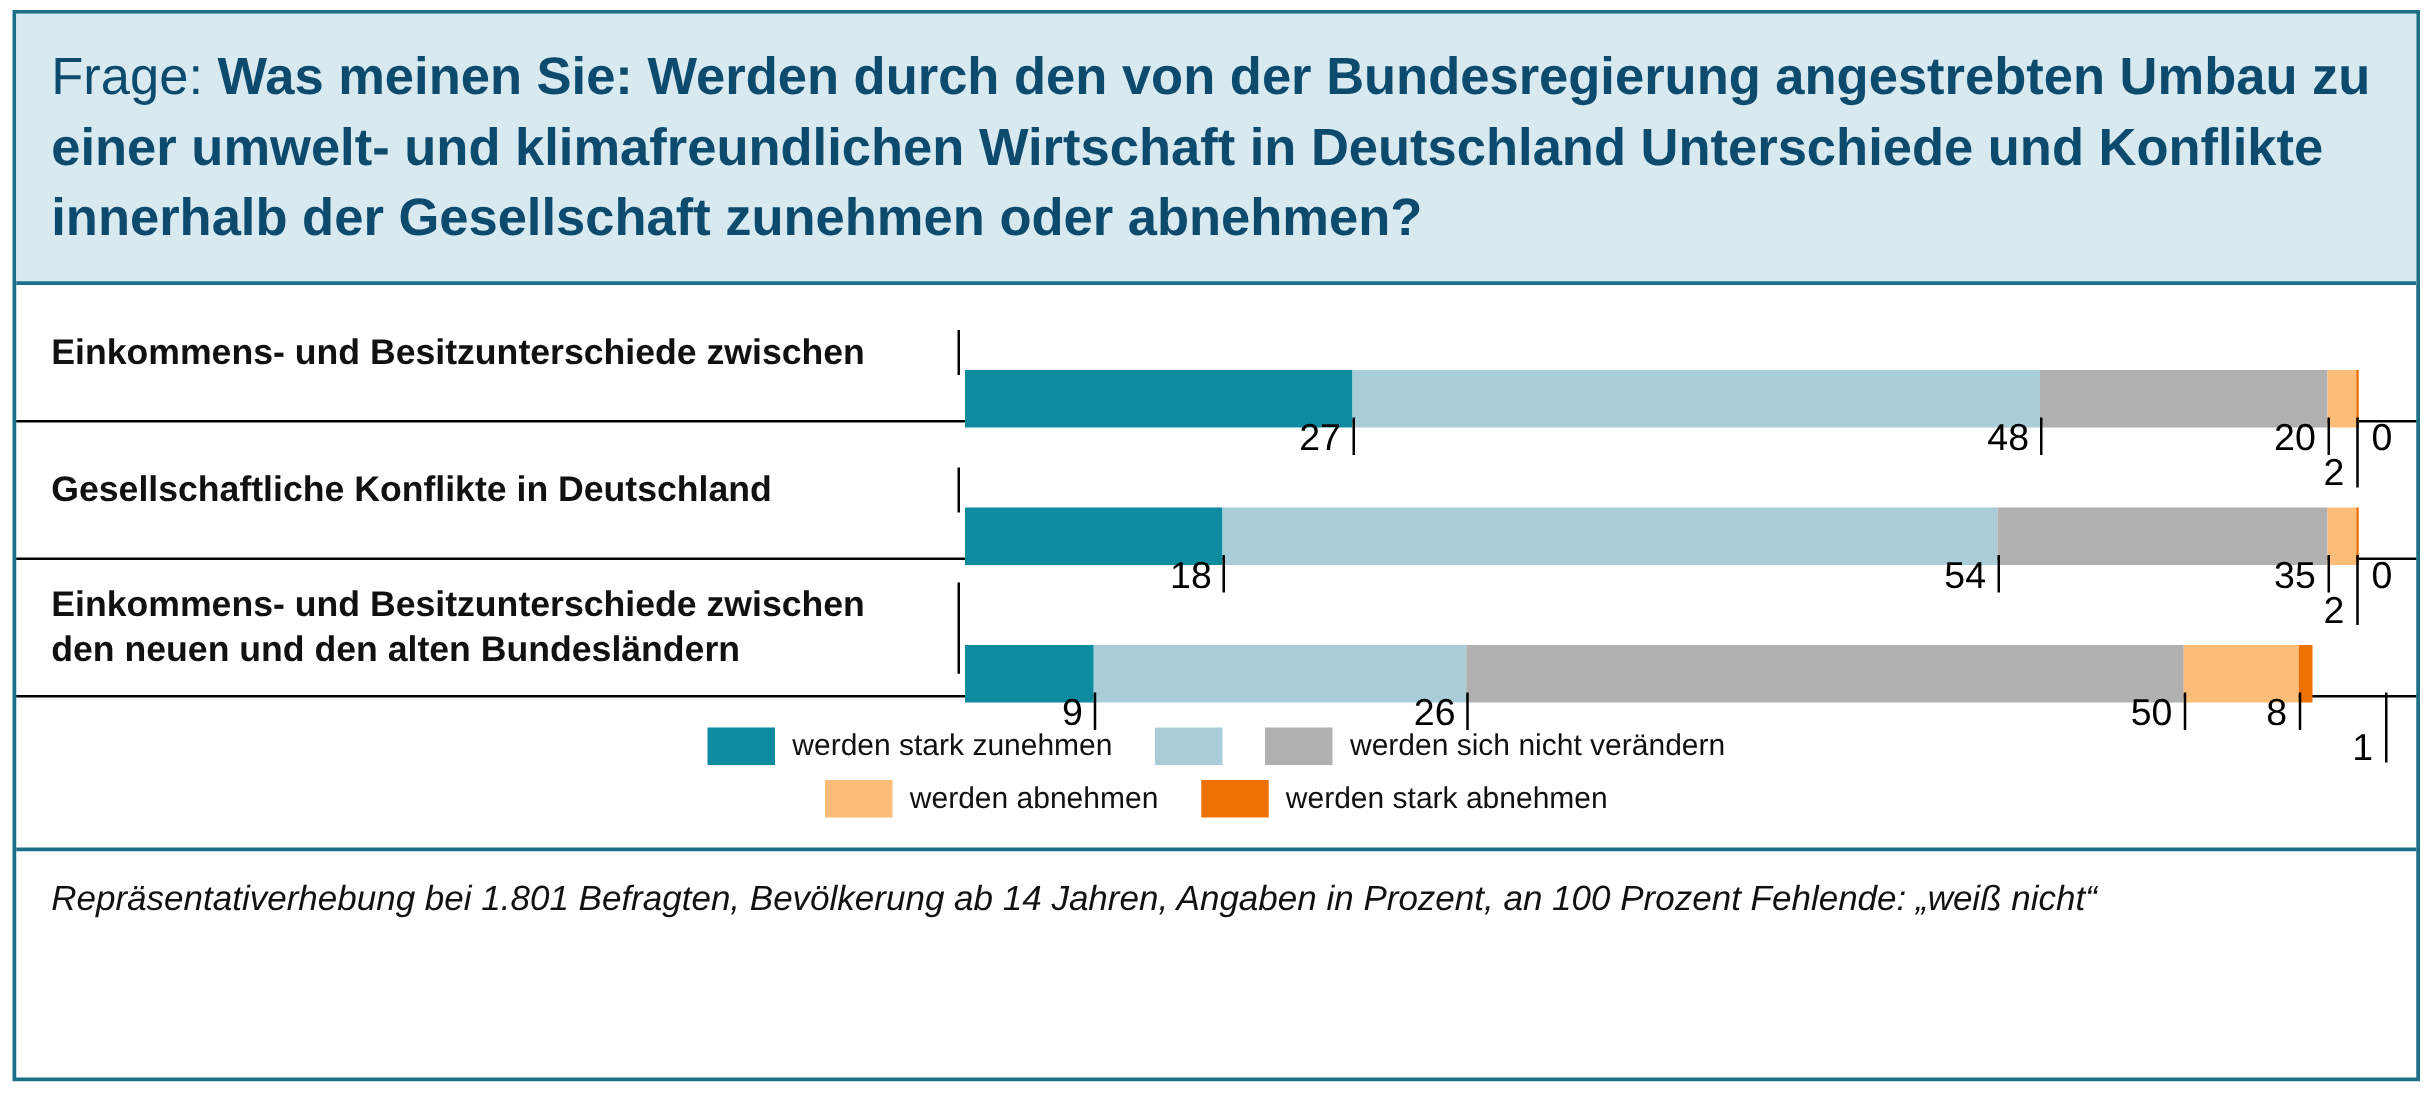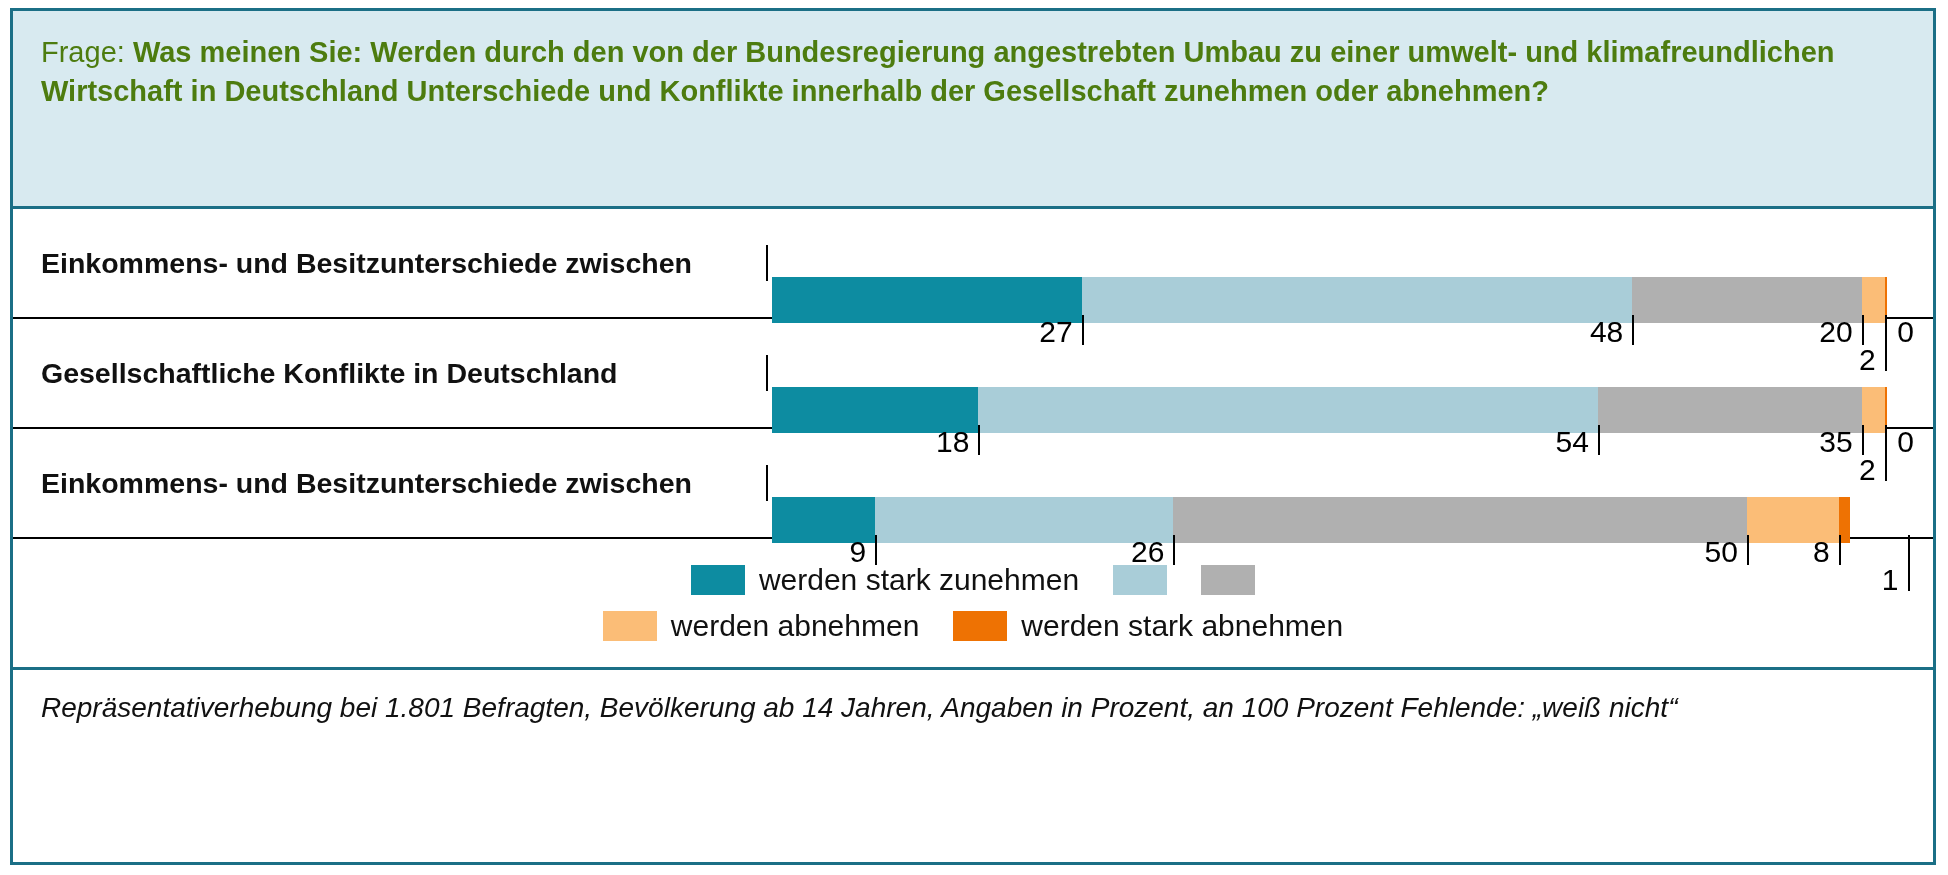--- a/index.html
+++ b/index.html
@@ -25,23 +25,23 @@
   }
   
   .question-band {
     background: #d8eaf0;
     border-bottom: 3px solid #1b6f86;
     padding: 22px 28px 22px 28px;
     box-sizing: border-box;
     min-height: 198px;
   }
   .question-text {
-    font-size: 29px;
+    font-size: 42px;
     line-height: 1.35;
-    color: #4d7c0f;
+    color: #0c4a6e;
     font-weight: 700;
   }
   .question-label {
     font-weight: 400;
   }
   
   .rows {
     position: relative;
   }
   .row {
@@ -128,21 +128,21 @@
     display: flex;
     align-items: center;
     gap: 14px;
   }
   .swatch {
     width: 54px;
     height: 30px;
     display: inline-block;
   }
   .legend-label {
-    font-size: 30px;
+    font-size: 24px;
     color: #111111;
   }
   
   .footnote {
     padding: 22px 28px;
     box-sizing: border-box;
     font-size: 28px;
     font-style: italic;
     color: #111111;
   }
@@ -215,20 +215,21 @@
           <div class="val below" style="left:97%">2</div>
           <div class="val" style="left:97.4%;transform:none;padding-left:8px;padding-right:0">0</div>
         </div>
       </div>
     </div>
 
     <div class="row">
       <div class="row-label">
         <div>
           <div>Einkommens- und Besitzunterschiede zwischen</div>
+          <div>den neuen und den alten Bundesländern</div>
         </div>
       </div>
       <div class="row-chart">
         <div class="bar-wrap">
           <div class="seg" style="width:9%;background:#0d8ca1"></div>
           <div class="seg" style="width:26%;background:#a9cdd8"></div>
           <div class="seg" style="width:50%;background:#b0b0b0"></div>
           <div class="seg" style="width:8%;background:#fbbd77"></div>
           <div class="seg" style="width:1%;background:#ee7203"></div>
         </div>
@@ -253,20 +254,21 @@
     <div class="legend-line">
       <div class="legend-item">
         <span class="swatch" style="background:#0d8ca1"></span>
         <span class="legend-label">werden stark zunehmen</span>
       </div>
       <div class="legend-item">
         <span class="swatch" style="background:#a9cdd8"></span>
       </div>
       <div class="legend-item">
         <span class="swatch" style="background:#b0b0b0"></span>
+        <span class="legend-label">werden sich nicht verändern</span>
       </div>
     </div>
     <div class="legend-line">
       <div class="legend-item">
         <span class="swatch" style="background:#fbbd77"></span>
         <span class="legend-label">werden abnehmen</span>
       </div>
       <div class="legend-item">
         <span class="swatch" style="background:#ee7203"></span>
         <span class="legend-label">werden stark abnehmen</span>

